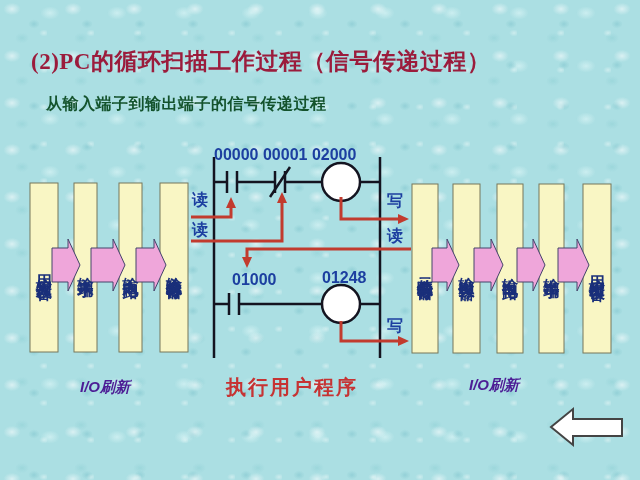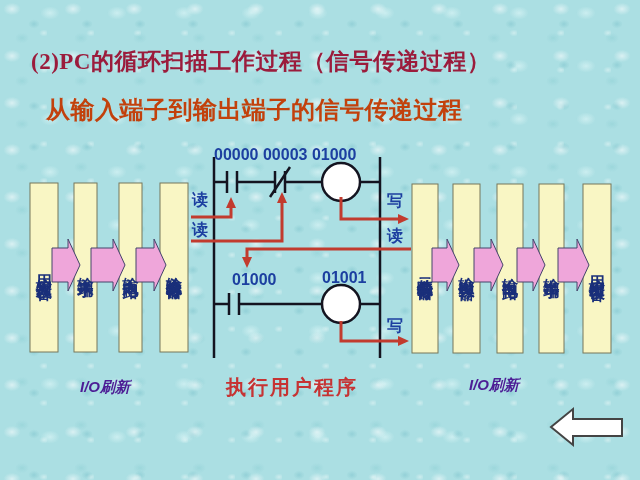--- a/index.html
+++ b/index.html
@@ -16,22 +16,22 @@
     background-size: 61px 47px, 53px 41px, 67px 53px, 59px 43px, 47px 37px;
   }
   .slide{position:absolute;inset:0;}
   .abs{position:absolute;}
   .title{
     left:31px;top:46px;font-size:23px;font-weight:bold;
     font-family:"Liberation Serif","DejaVu Serif",serif;
     color:#9b1c3c;white-space:nowrap;letter-spacing:.5px;
   }
   .subtitle{
-    left:46px;top:94px;font-size:24px;font-weight:bold;
-    color:#c2410c;white-space:nowrap;letter-spacing:.5px;
+    left:46px;top:94px;font-size:16px;font-weight:bold;
+    color:#14532d;white-space:nowrap;letter-spacing:.5px;
   }
   svg{position:absolute;left:0;top:0;}
   .vlabel{
     display:flex;align-items:center;justify-content:center;
     writing-mode:vertical-rl;text-orientation:upright;
     color:#1a2f7a;font-weight:bold;font-size:16px;letter-spacing:2px;
     text-align:center;line-height:1;
   }
   .ladlab{color:#1c3fa0;font-weight:bold;font-size:16px;white-space:nowrap;}
   .rw{color:#1c3fa0;font-weight:bold;font-size:16px;}
@@ -112,23 +112,23 @@
   <div class="abs vlabel" style="left:30px;top:183px;width:28px;height:169px;">用户输入设备</div>
   <div class="abs vlabel" style="left:74px;top:183px;width:23px;height:169px;">输入端子</div>
   <div class="abs vlabel" style="left:119px;top:183px;width:23px;height:169px;">输入电路</div>
   <div class="abs vlabel" style="left:160px;top:183px;width:28px;height:169px;letter-spacing:1px;">输入映像寄存器</div>
   <div class="abs vlabel" style="left:412px;top:184px;width:26px;height:169px;letter-spacing:1px;">元件映像寄存器</div>
   <div class="abs vlabel" style="left:453px;top:184px;width:27px;height:169px;">输出锁存器</div>
   <div class="abs vlabel" style="left:497px;top:184px;width:26px;height:169px;">输出电路</div>
   <div class="abs vlabel" style="left:539px;top:184px;width:25px;height:169px;">输出端子</div>
   <div class="abs vlabel" style="left:583px;top:184px;width:28px;height:169px;">用户输出设备</div>
 
-  <div class="abs ladlab" style="left:214px;top:146px;">00000 00003 01000</div>
+  <div class="abs ladlab" style="left:214px;top:146px;">00000 00001 02000</div>
   <div class="abs ladlab" style="left:216px;top:271px;padding-left:16px;">01000</div>
-  <div class="abs ladlab" style="left:322px;top:269px;">01001</div>
+  <div class="abs ladlab" style="left:322px;top:269px;">01248</div>
 
   <div class="abs rw" style="left:192px;top:190px;">读</div>
   <div class="abs rw" style="left:192px;top:220px;">读</div>
   <div class="abs rw" style="left:387px;top:191px;">写</div>
   <div class="abs rw" style="left:387px;top:226px;">读</div>
   <div class="abs rw" style="left:387px;top:316px;">写</div>
 
   <div class="abs refresh" style="left:80px;top:378px;">I/O刷新</div>
   <div class="abs refresh" style="left:469px;top:376px;">I/O刷新</div>
   <div class="abs caption" style="left:226px;top:374px;">执行用户程序</div>

